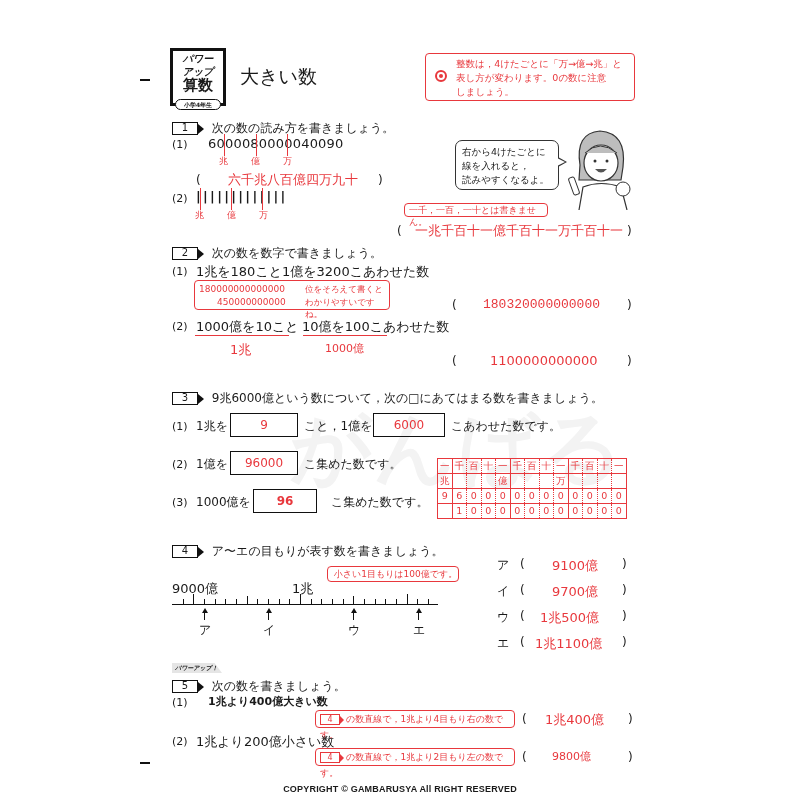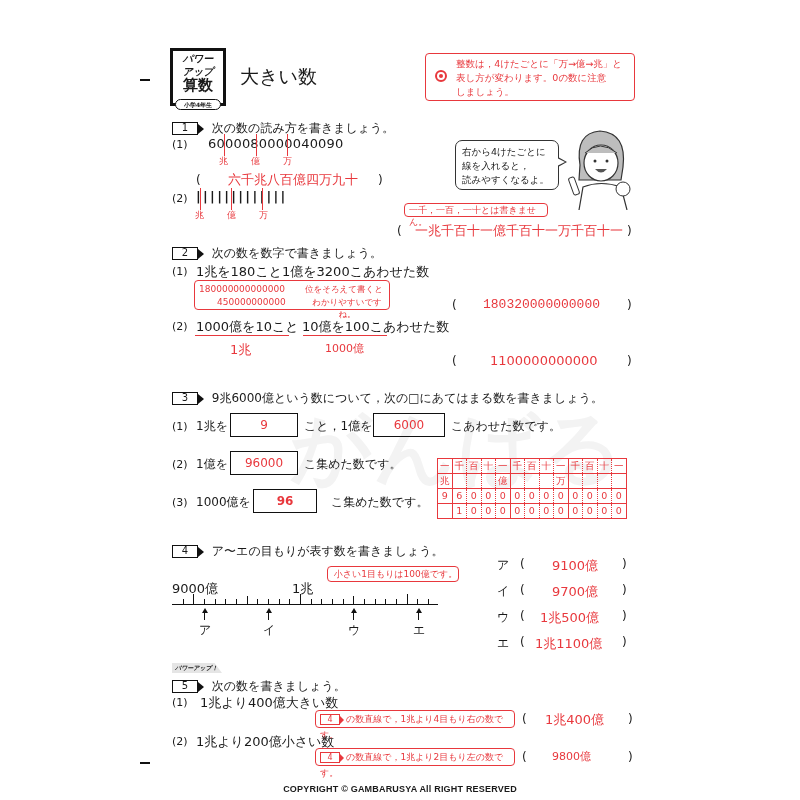--- a/index.html
+++ b/index.html
@@ -110,21 +110,21 @@
 <div class="abs t" style="left:397px;top:224px;">(</div>
 <div class="abs t red" style="left:415px;top:222px;font-size:13px;">一兆千百十一億千百十一万千百十一</div>
 <div class="abs t" style="left:627px;top:224px;">)</div>
 
 <div class="abs q" style="left:172px;top:245px;">
   <span class="qnum">2</span>
   <span>次の数を数字で書きましょう。</span>
 </div>
 <div class="abs sub" style="left:172px;top:265px;">(1)</div>
 <div class="abs t" style="left:196px;top:263px;font-size:13px;">1兆を180こと1億を3200こあわせた数</div>
-<div class="rbox" style="left:194px;top:280px;width:196px;height:30px;text-align:center;">
+<div class="rbox" style="left:194px;top:280px;width:196px;height:30px;">
   <div class="abs" style="left:4px;top:3px;font-size:9px;">180000000000000</div>
   <div class="abs" style="left:22px;top:16px;font-size:9px;">450000000000</div>
   <div class="abs" style="left:110px;top:3px;font-size:8.5px;">位をそろえて書くと</div>
   <div class="abs" style="left:110px;top:16px;font-size:8.5px;">わかりやすいですね。</div>
 </div>
 <div class="abs t" style="left:452px;top:298px;">(</div>
 <div class="abs t red" style="left:483px;top:297px;font-size:13px;font-family:Liberation Mono, monospace;">180320000000000</div>
 <div class="abs t" style="left:627px;top:298px;">)</div>
 
 <div class="abs sub" style="left:172px;top:320px;">(2)</div>
@@ -287,21 +287,21 @@
 <div class="abs t" style="left:520px;top:635px;">(</div>
 <div class="abs t red" style="left:535px;top:635px;font-size:13px;">1兆1100億</div>
 <div class="abs t" style="left:622px;top:635px;">)</div>
 
 <div class="powerup-tag">パワーアップ！</div>
 <div class="abs q" style="left:172px;top:678px;">
   <span class="qnum">5</span>
   <span>次の数を書きましょう。</span>
 </div>
 <div class="abs sub" style="left:172px;top:696px;">(1)</div>
-<div class="abs t" style="left:200px;top:694px;font-size:13px;">1兆より400億大きい数</div>
+<div class="abs t" style="left:208px;top:694px;font-size:11px;font-weight:bold;">1兆より400億大きい数</div>
 <div class="rbox" style="left:315px;top:710px;width:200px;height:18px;line-height:16px;padding-left:4px;">
   <span class="mini-q">4</span><span>の数直線で，1兆より4目もり右の数です。</span>
 </div>
 <div class="abs t" style="left:522px;top:712px;">(</div>
 <div class="abs t red" style="left:545px;top:711px;font-size:13px;">1兆400億</div>
 <div class="abs t" style="left:628px;top:712px;">)</div>
 
 <div class="abs sub" style="left:172px;top:735px;">(2)</div>
 <div class="abs t" style="left:196px;top:733px;font-size:13px;">1兆より200億小さい数</div>
 <div class="rbox" style="left:315px;top:748px;width:200px;height:18px;line-height:16px;padding-left:4px;">

